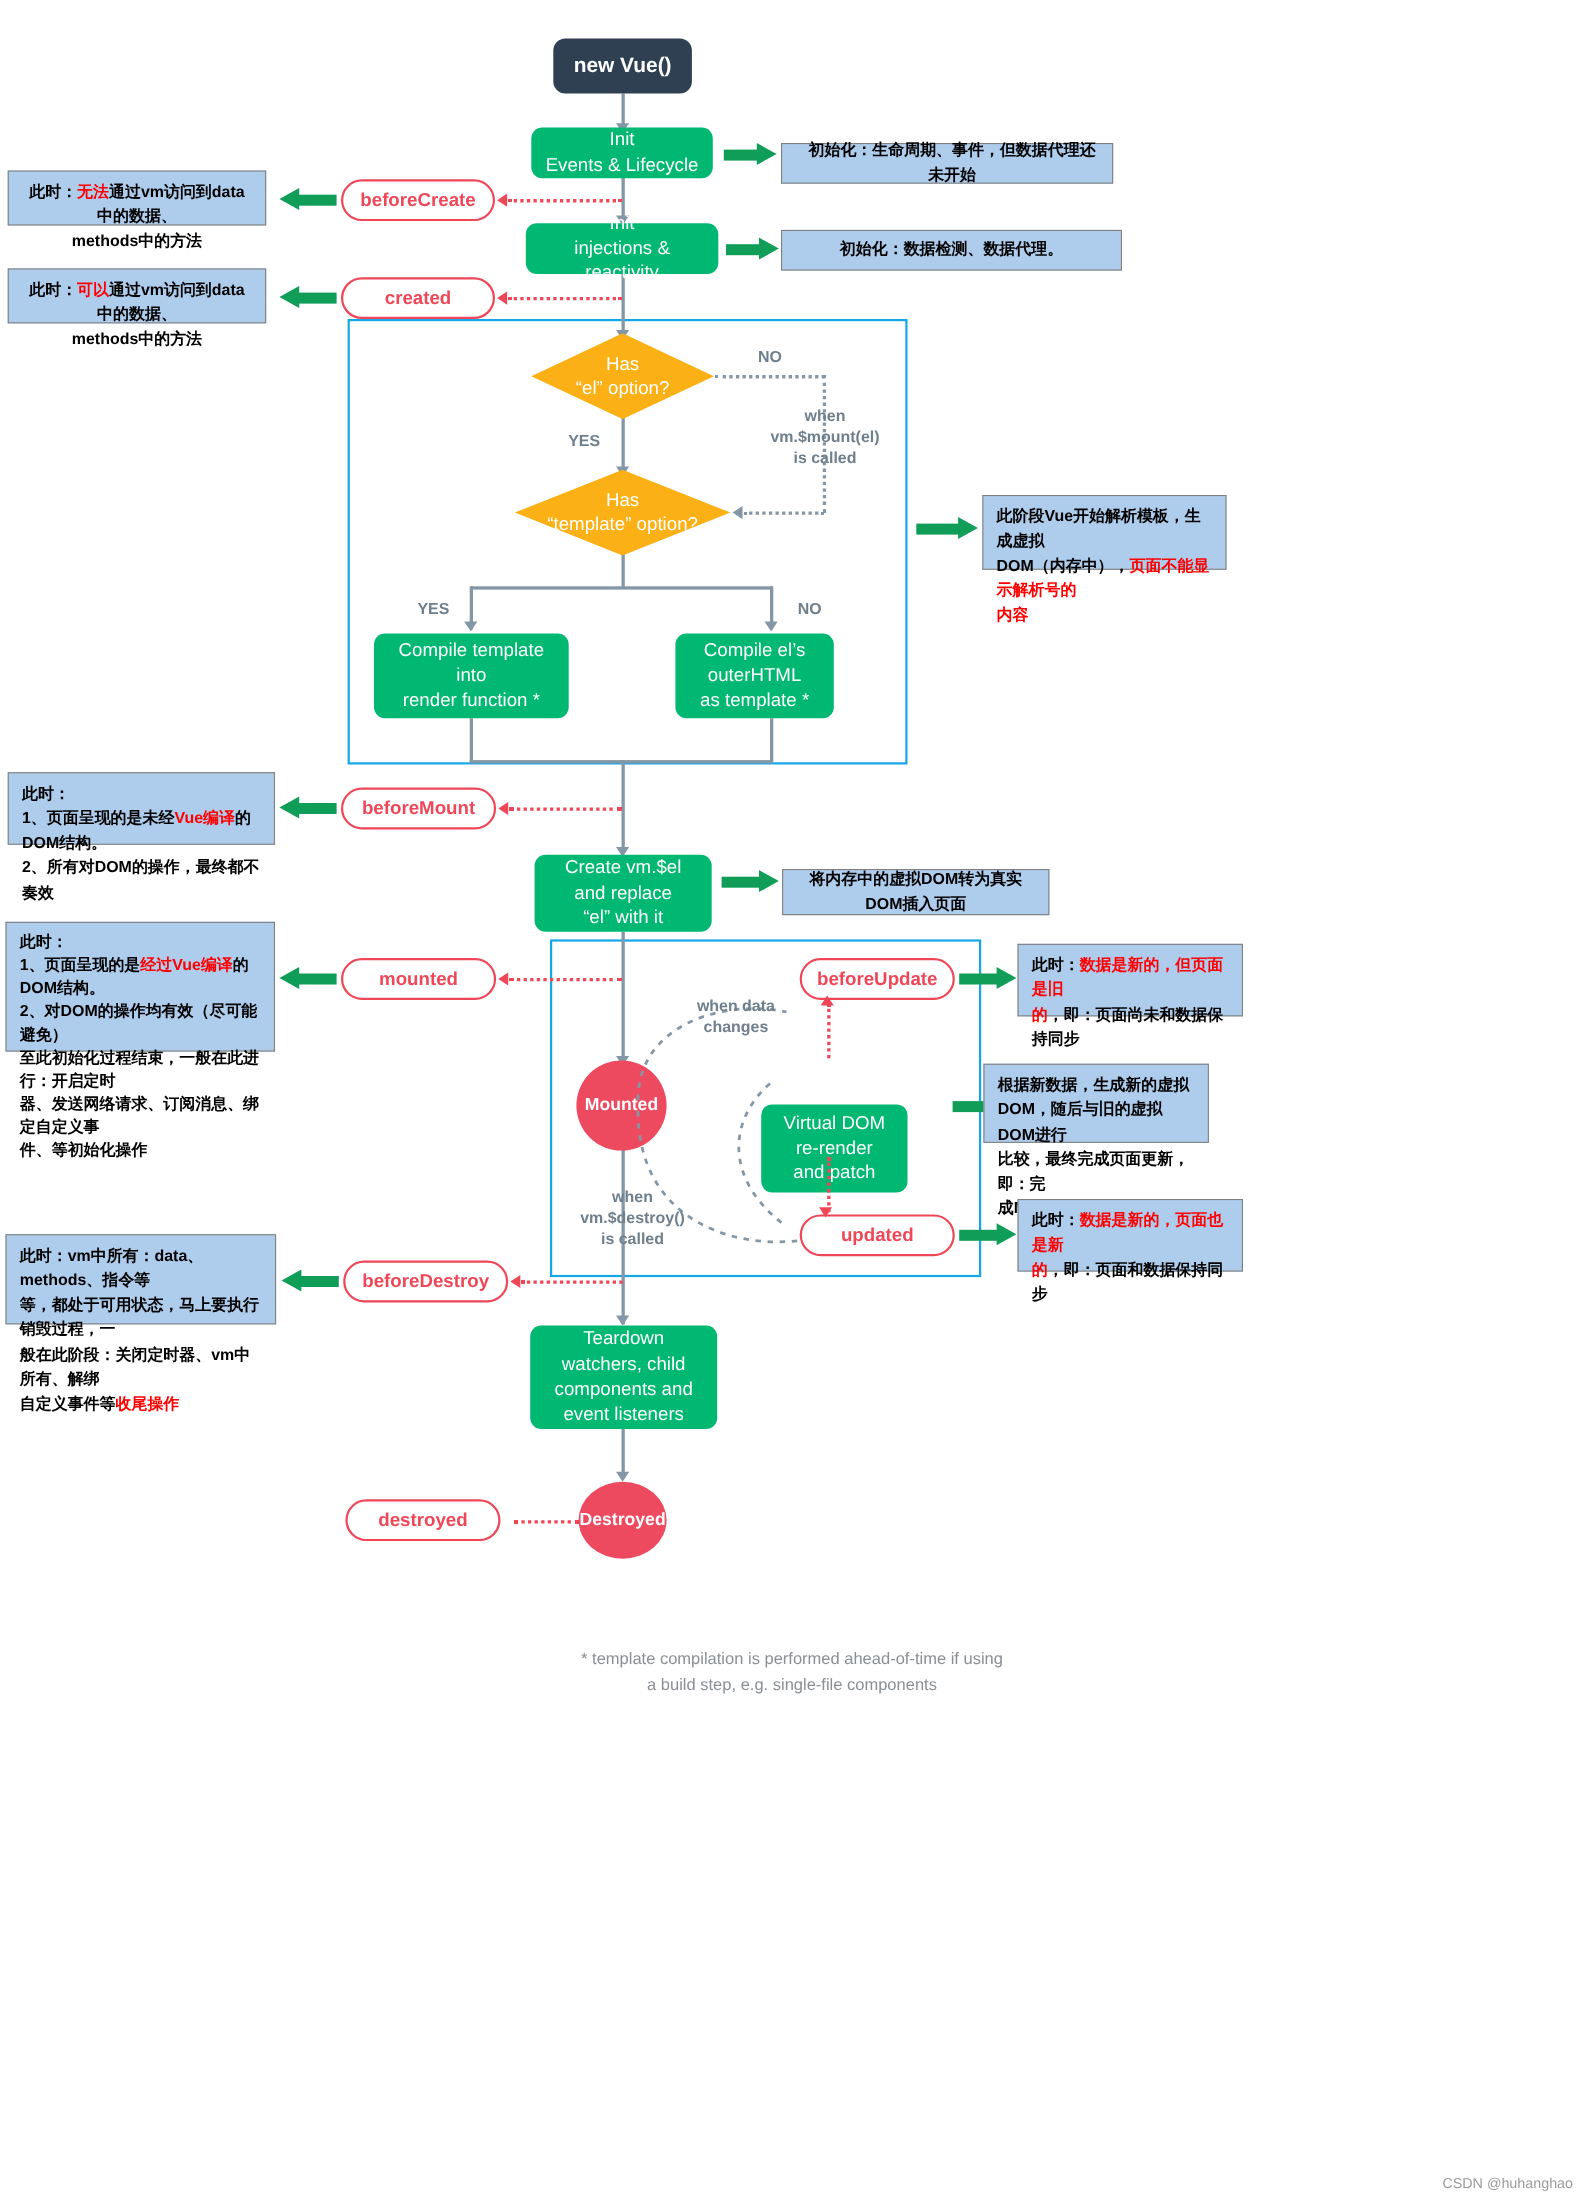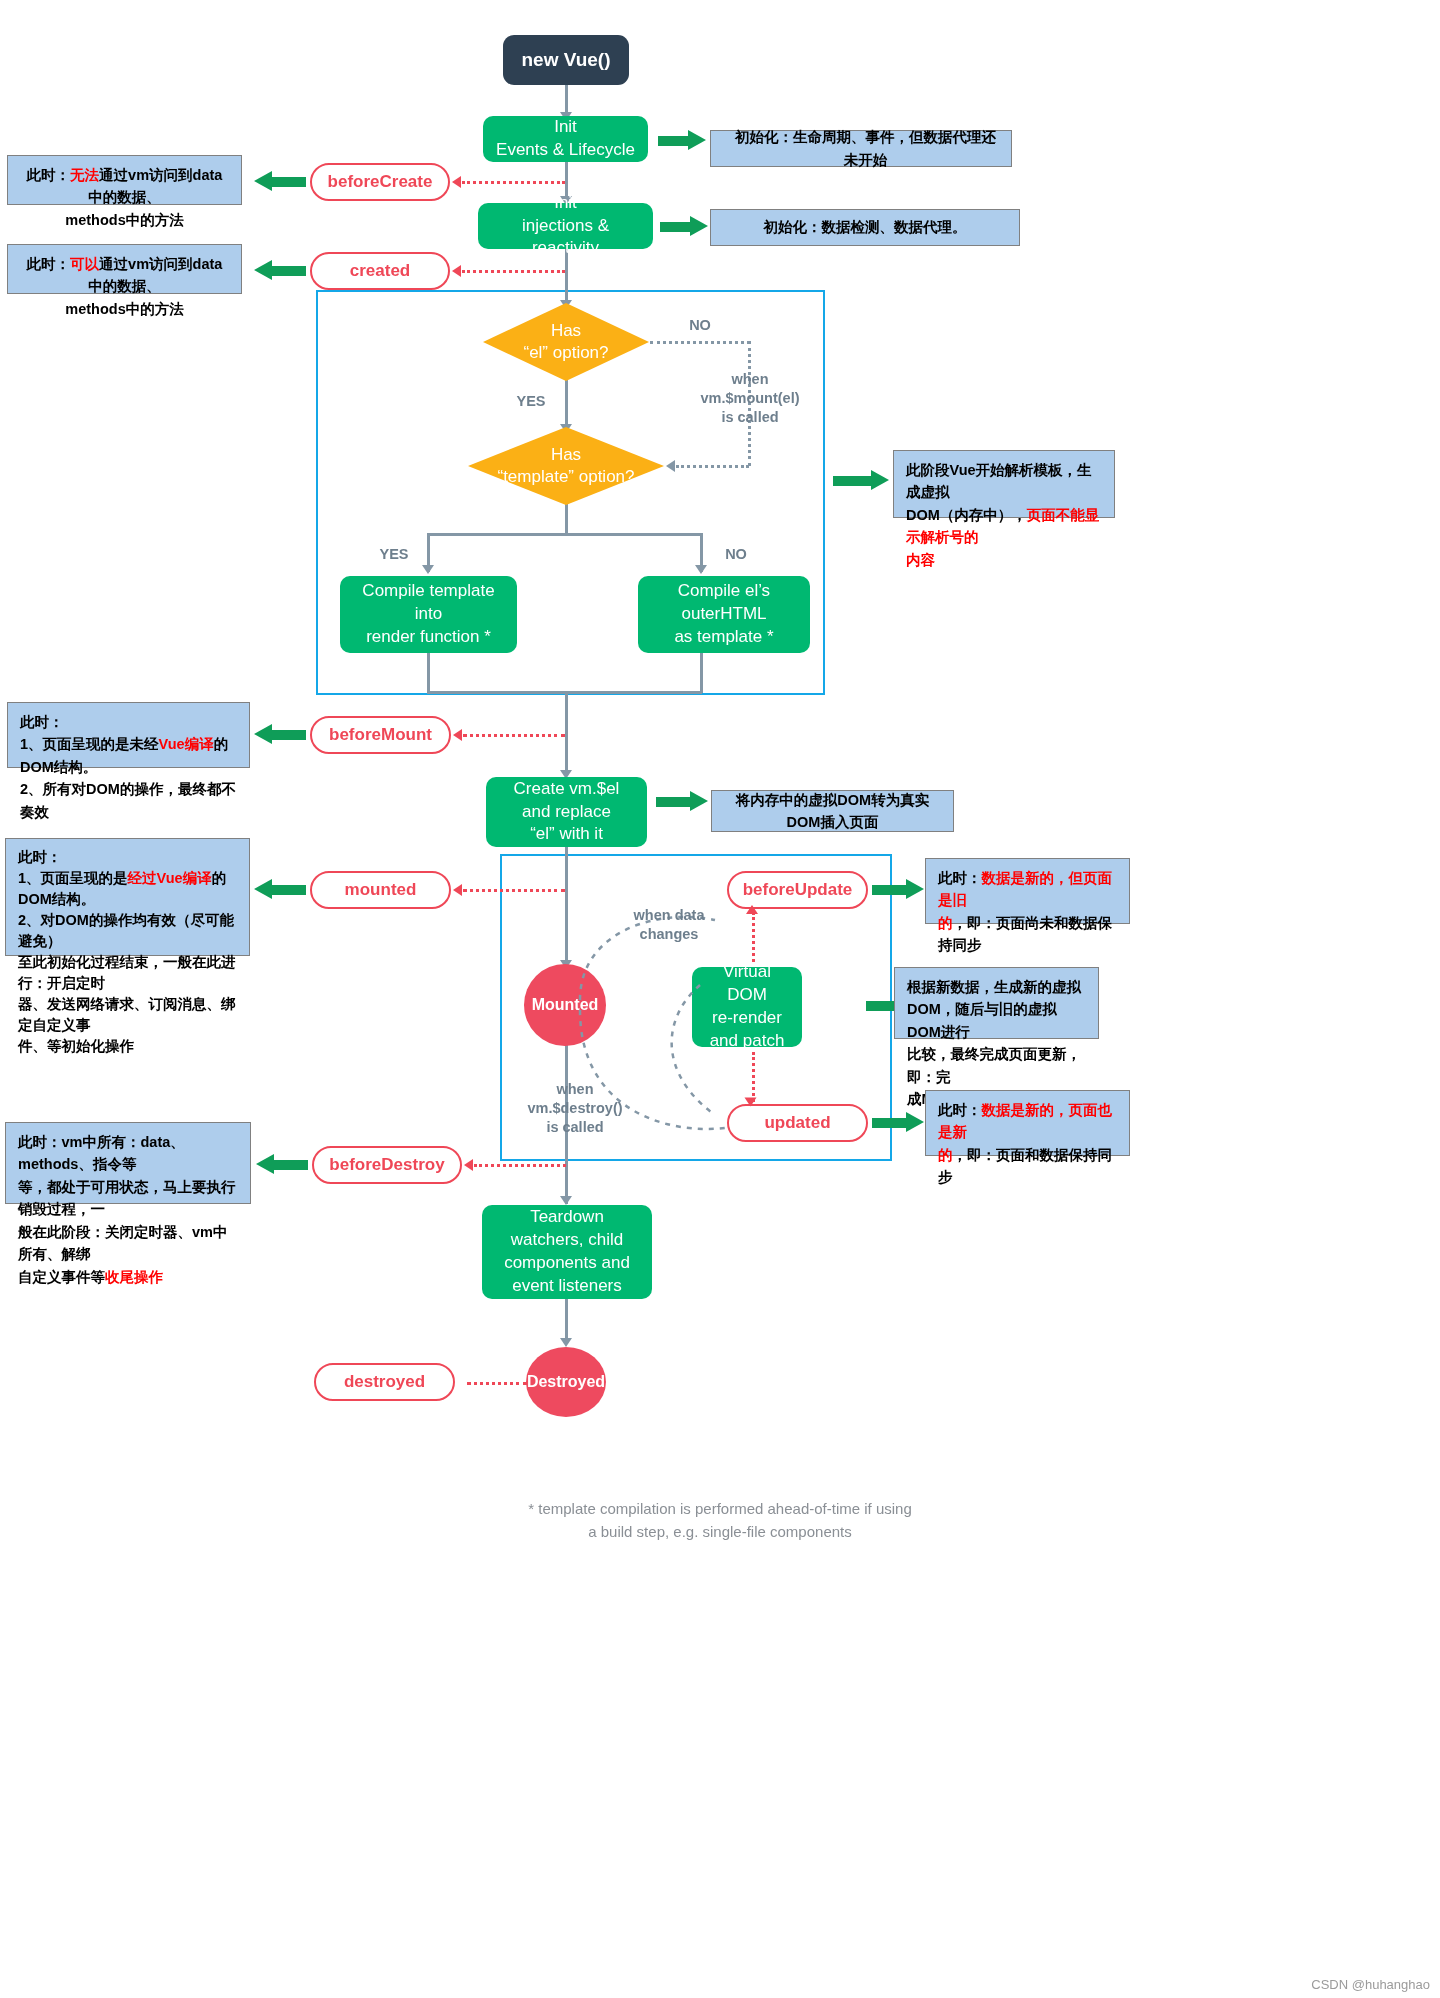--- a/index.html
+++ b/index.html
@@ -282,31 +282,31 @@
 vm.$mount(el)
 is called</div>
 
   <div class="flow-label" style="left:368px; top:545px; width:52px;">YES</div>
   <div class="flow-label" style="left:710px; top:545px; width:52px;">NO</div>
 
   <div class="node green-box" style="left:340px; top:576px; width:177px; height:77px; white-space:pre-line;">Compile template
 into
 render function *</div>
 
-  <div class="node green-box" style="left:614px; top:576px; width:172px; height:77px; white-space:pre-line;margin-left:24px;">Compile el’s
+  <div class="node green-box" style="left:614px; top:576px; width:144px; height:77px; white-space:pre-line;">Compile el’s
 outerHTML
 as template *</div>
 
   <div class="node green-box" style="left:486px; top:777px; width:161px; height:70px; white-space:pre-line;">Create vm.$el
 and replace
 “el” with it</div>
 
   <div class="node circle-node" style="left:524px; top:964px; width:82px; height:82px;">Mounted</div>
 
-  <div class="node green-box" style="left:692px; top:967px; width:110px; height:80px; white-space:pre-line;">Virtual DOM
+  <div class="node green-box" style="left:692px; top:1004px; width:133px; height:80px; white-space:pre-line;">Virtual DOM
 re-render
 and patch</div>
 
   <div class="node green-box" style="left:482px; top:1205px; width:170px; height:94px; white-space:pre-line;">Teardown
 watchers, child
 components and
 event listeners</div>
 
   <div class="node circle-node" style="left:526px; top:1347px; width:80px; height:70px;">Destroyed</div>
 

